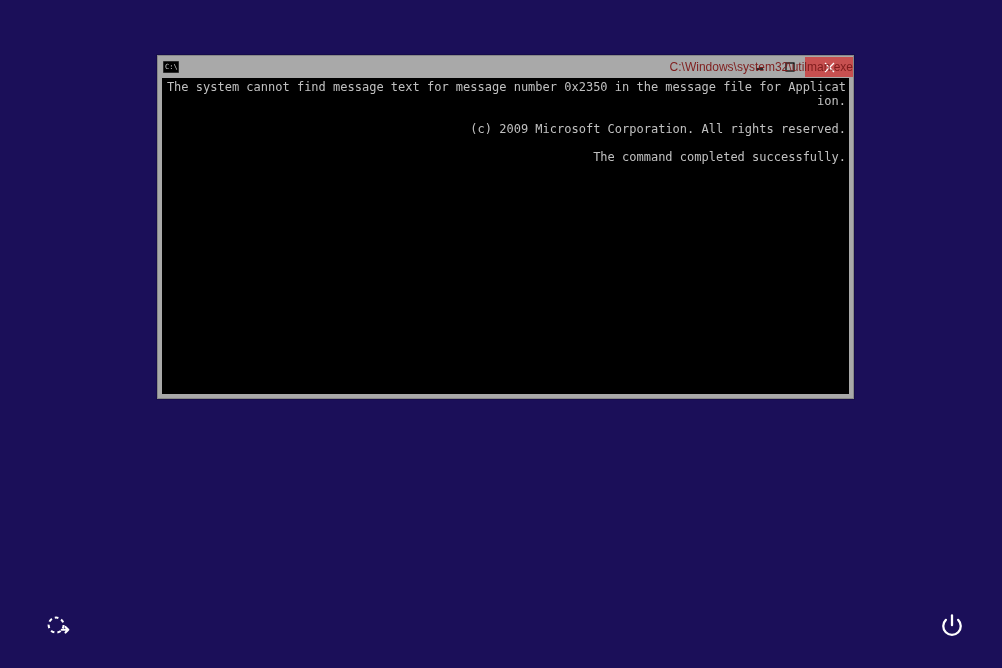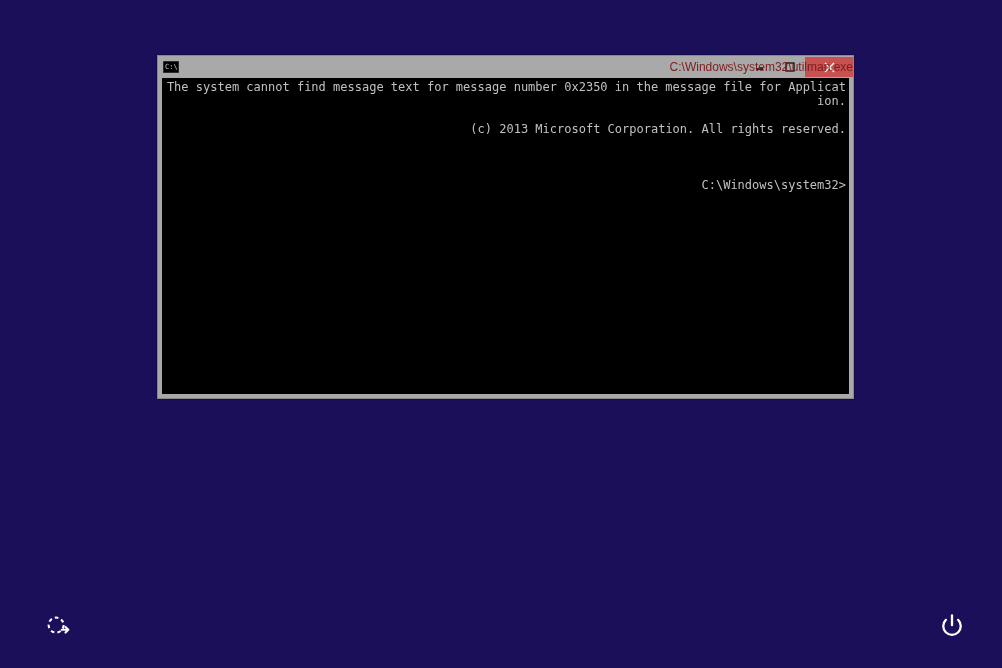--- a/index.html
+++ b/index.html
@@ -133,25 +133,25 @@
         <svg width="11" height="11" viewBox="0 0 11 11">
             <line x1="1" y1="1" x2="10" y2="10" stroke="#fff" stroke-width="1.3"></line>
             <line x1="10" y1="1" x2="1" y2="10" stroke="#fff" stroke-width="1.3"></line>
           </svg>
       </div>
     </div>
   </div>
   <div class="console-body">
     <div class="console-line">The system cannot find message text for message number 0x2350 in the message file for Application.</div>
     <div class="blank"></div>
-    <div class="console-line">(c) 2013 Microsoft Corporation. All rights reserved.</div>
+    <div class="console-line">(c) 2009 Microsoft Corporation. All rights reserved.</div>
+    <div class="blank"></div>
+    <div class="console-line">The command completed successfully.</div>
     <div class="blank"></div>
     <div class="blank"></div>
-    <div class="blank"></div>
-    <div class="console-line">C:\Windows\system32&gt;</div>
   </div>
 </div>
 
 <div class="corner-btn ease-btn" title="Ease of access">
   <span>
     <svg width="30" height="30" viewBox="0 0 32 32" fill="none" stroke="#fff" stroke-width="2.2">
       <circle cx="14" cy="15" r="8" stroke-dasharray="3.9 3.3"></circle>
       <path d="M20 20 L27 20 L24 17 M27 20 L24 23" stroke-linecap="round" stroke-linejoin="round"></path>
     </svg>
   </span>

